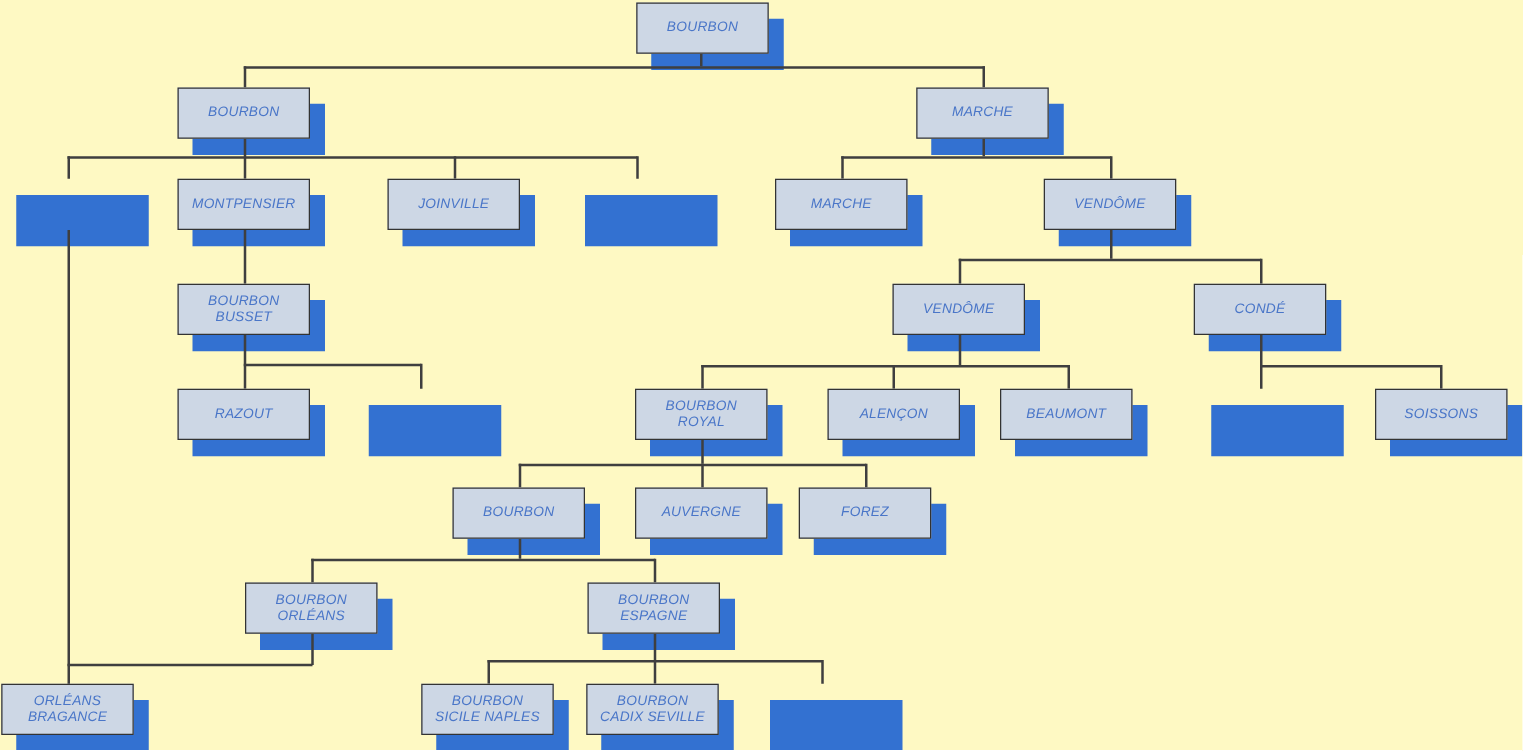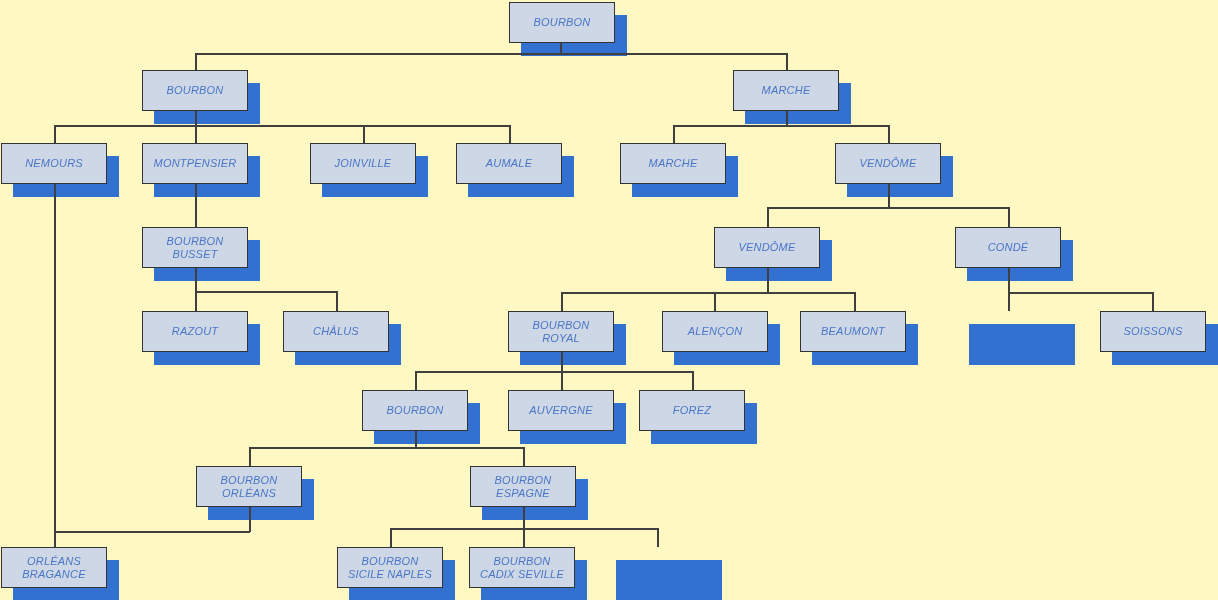--- a/index.html
+++ b/index.html
@@ -143,52 +143,43 @@
 
   <div class="node" style="left:509px;top:2px">
       <span class="lbl">BOURBON</span>
     </div>
   <div class="node" style="left:142px;top:70px">
       <span class="lbl">BOURBON</span>
     </div>
   <div class="node" style="left:733px;top:70px">
       <span class="lbl">MARCHE</span>
     </div>
-  <div class="node" style="left:1px;top:143px">
-      <span class="lbl">NEMOURS</span>
-    </div>
   <div class="node" style="left:142px;top:143px">
       <span class="lbl">MONTPENSIER</span>
     </div>
   <div class="node" style="left:310px;top:143px">
       <span class="lbl">JOINVILLE</span>
     </div>
-  <div class="node" style="left:456px;top:143px">
-      <span class="lbl">AUMALE</span>
-    </div>
   <div class="node" style="left:620px;top:143px">
       <span class="lbl">MARCHE</span>
     </div>
   <div class="node" style="left:835px;top:143px">
       <span class="lbl">VENDÔME</span>
     </div>
   <div class="node" style="left:142px;top:227px">
       <span class="lbl">BOURBON BUSSET</span>
     </div>
   <div class="node" style="left:714px;top:227px">
       <span class="lbl">VENDÔME</span>
     </div>
   <div class="node" style="left:955px;top:227px">
       <span class="lbl">CONDÉ</span>
     </div>
   <div class="node" style="left:142px;top:311px">
       <span class="lbl">RAZOUT</span>
-    </div>
-  <div class="node" style="left:283px;top:311px">
-      <span class="lbl">CHÂLUS</span>
     </div>
   <div class="node" style="left:508px;top:311px">
       <span class="lbl">BOURBON
 ROYAL</span>
     </div>
   <div class="node" style="left:662px;top:311px">
       <span class="lbl">ALENÇON</span>
     </div>
   <div class="node" style="left:800px;top:311px">
       <span class="lbl">BEAUMONT</span>

